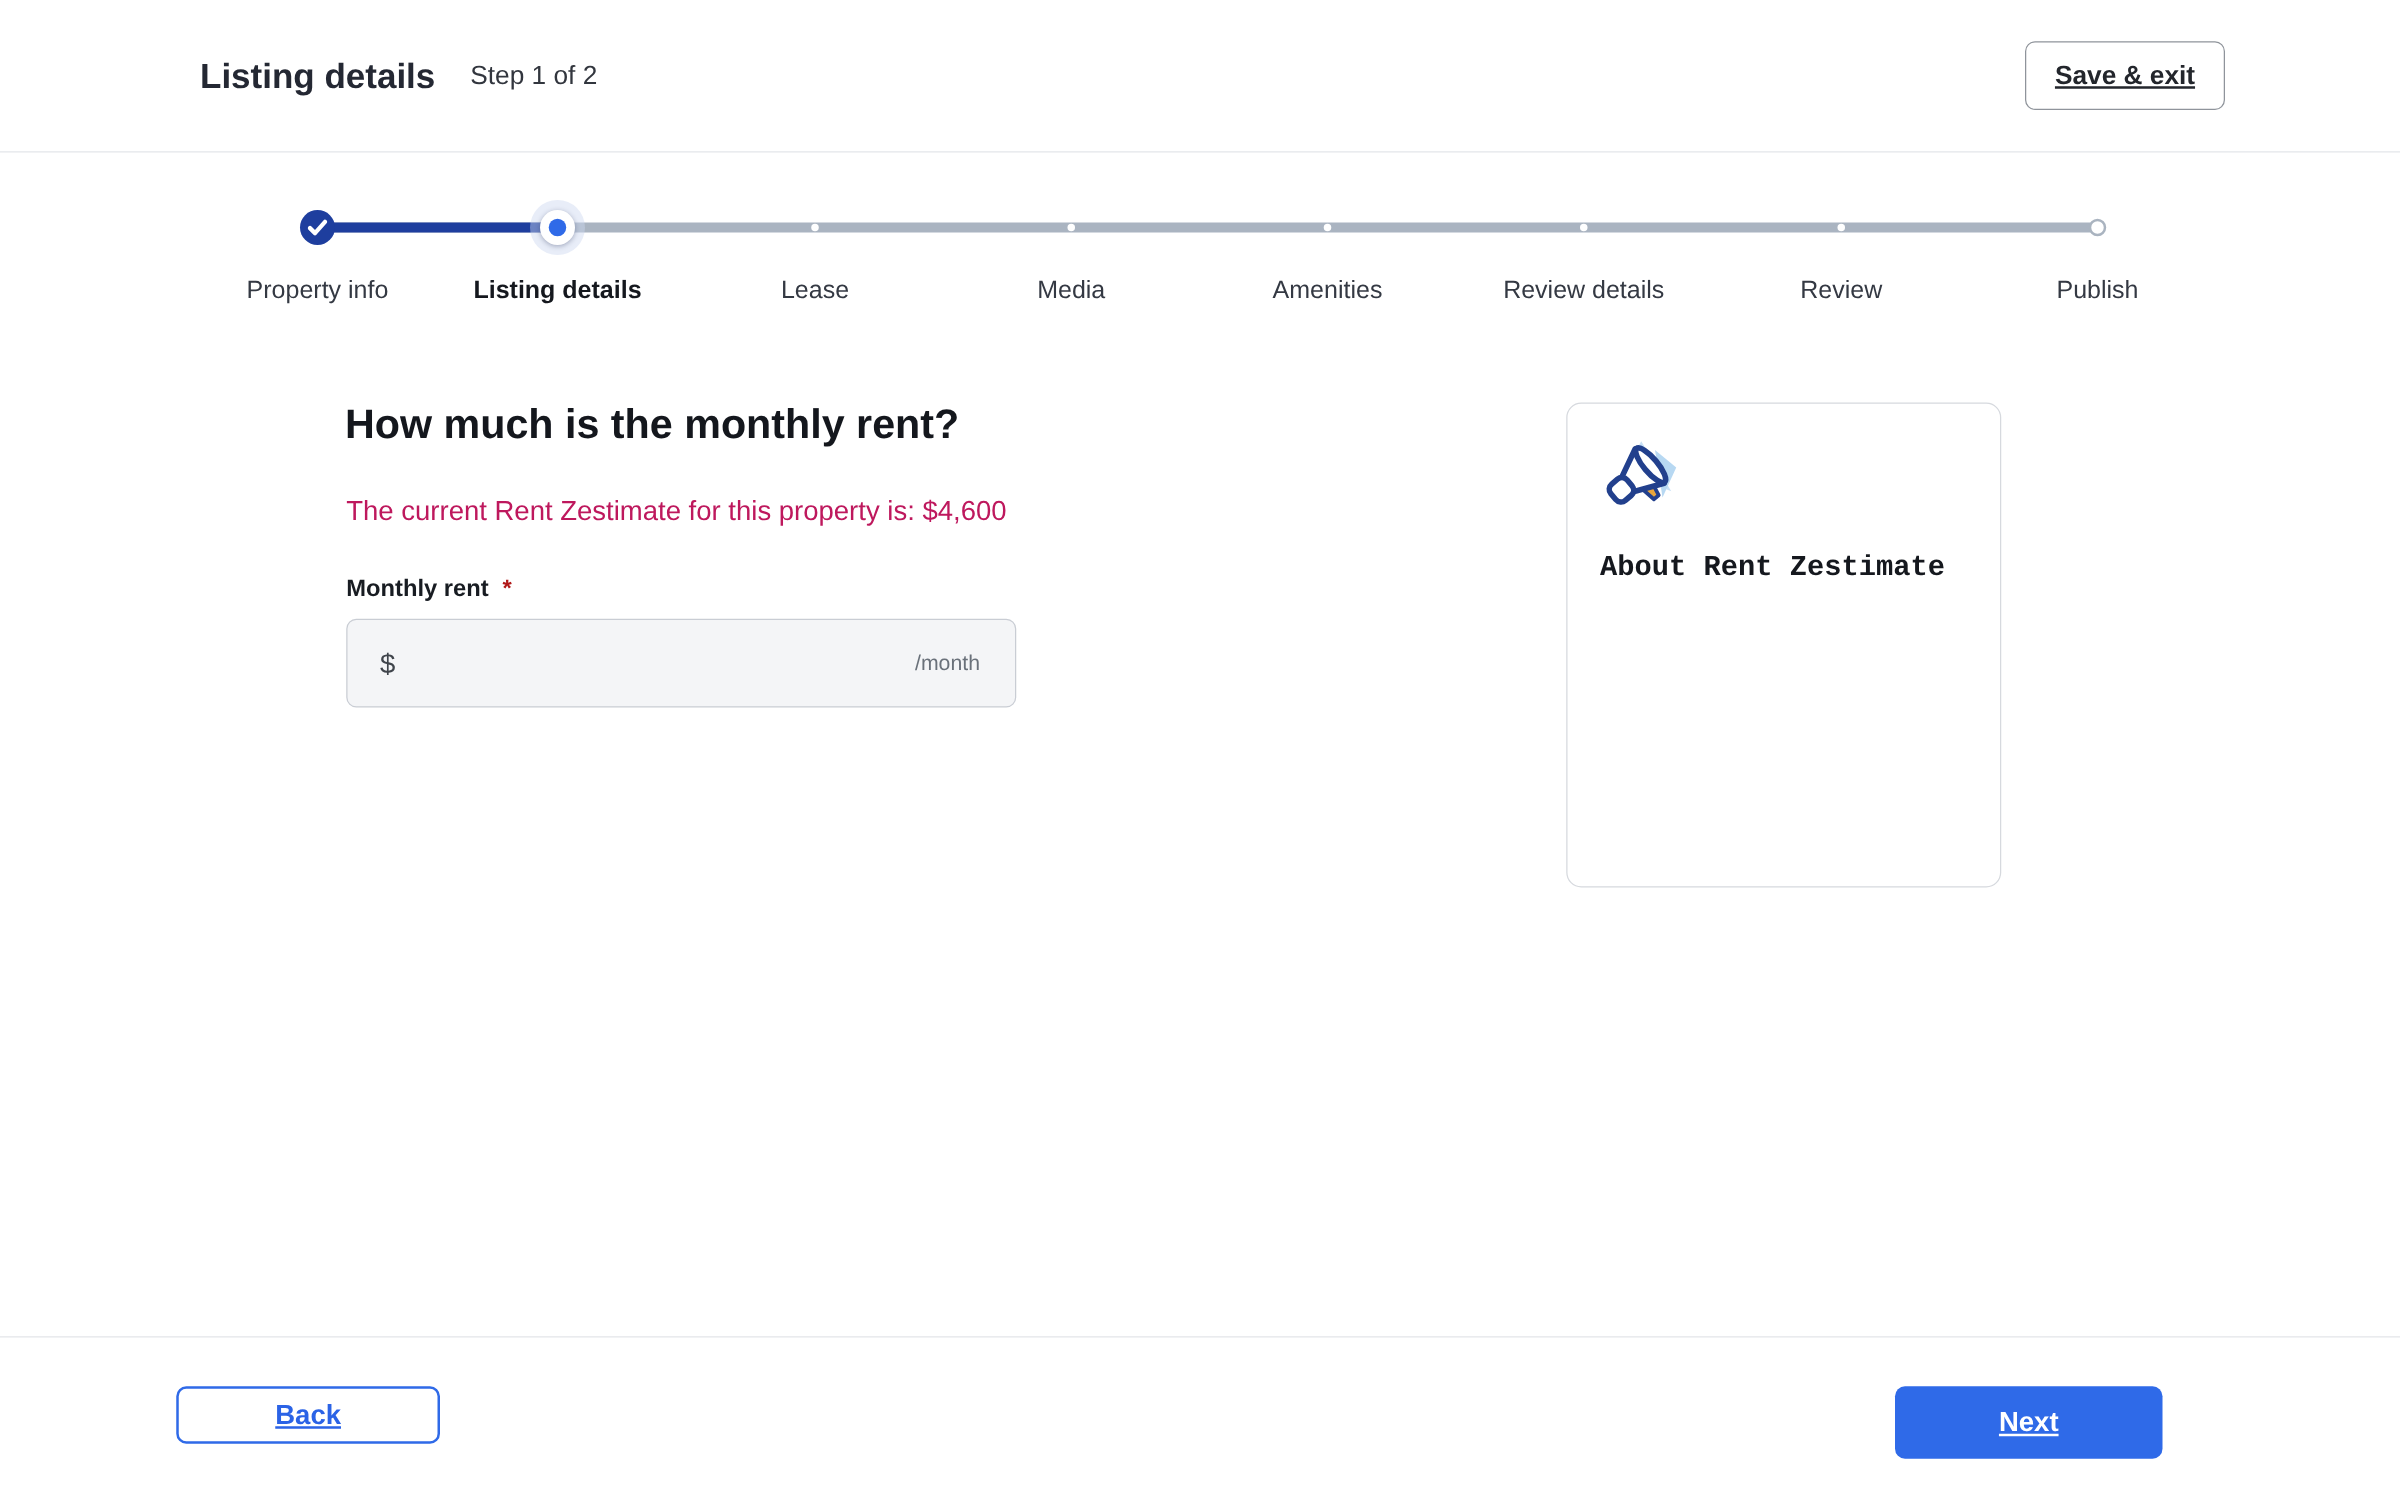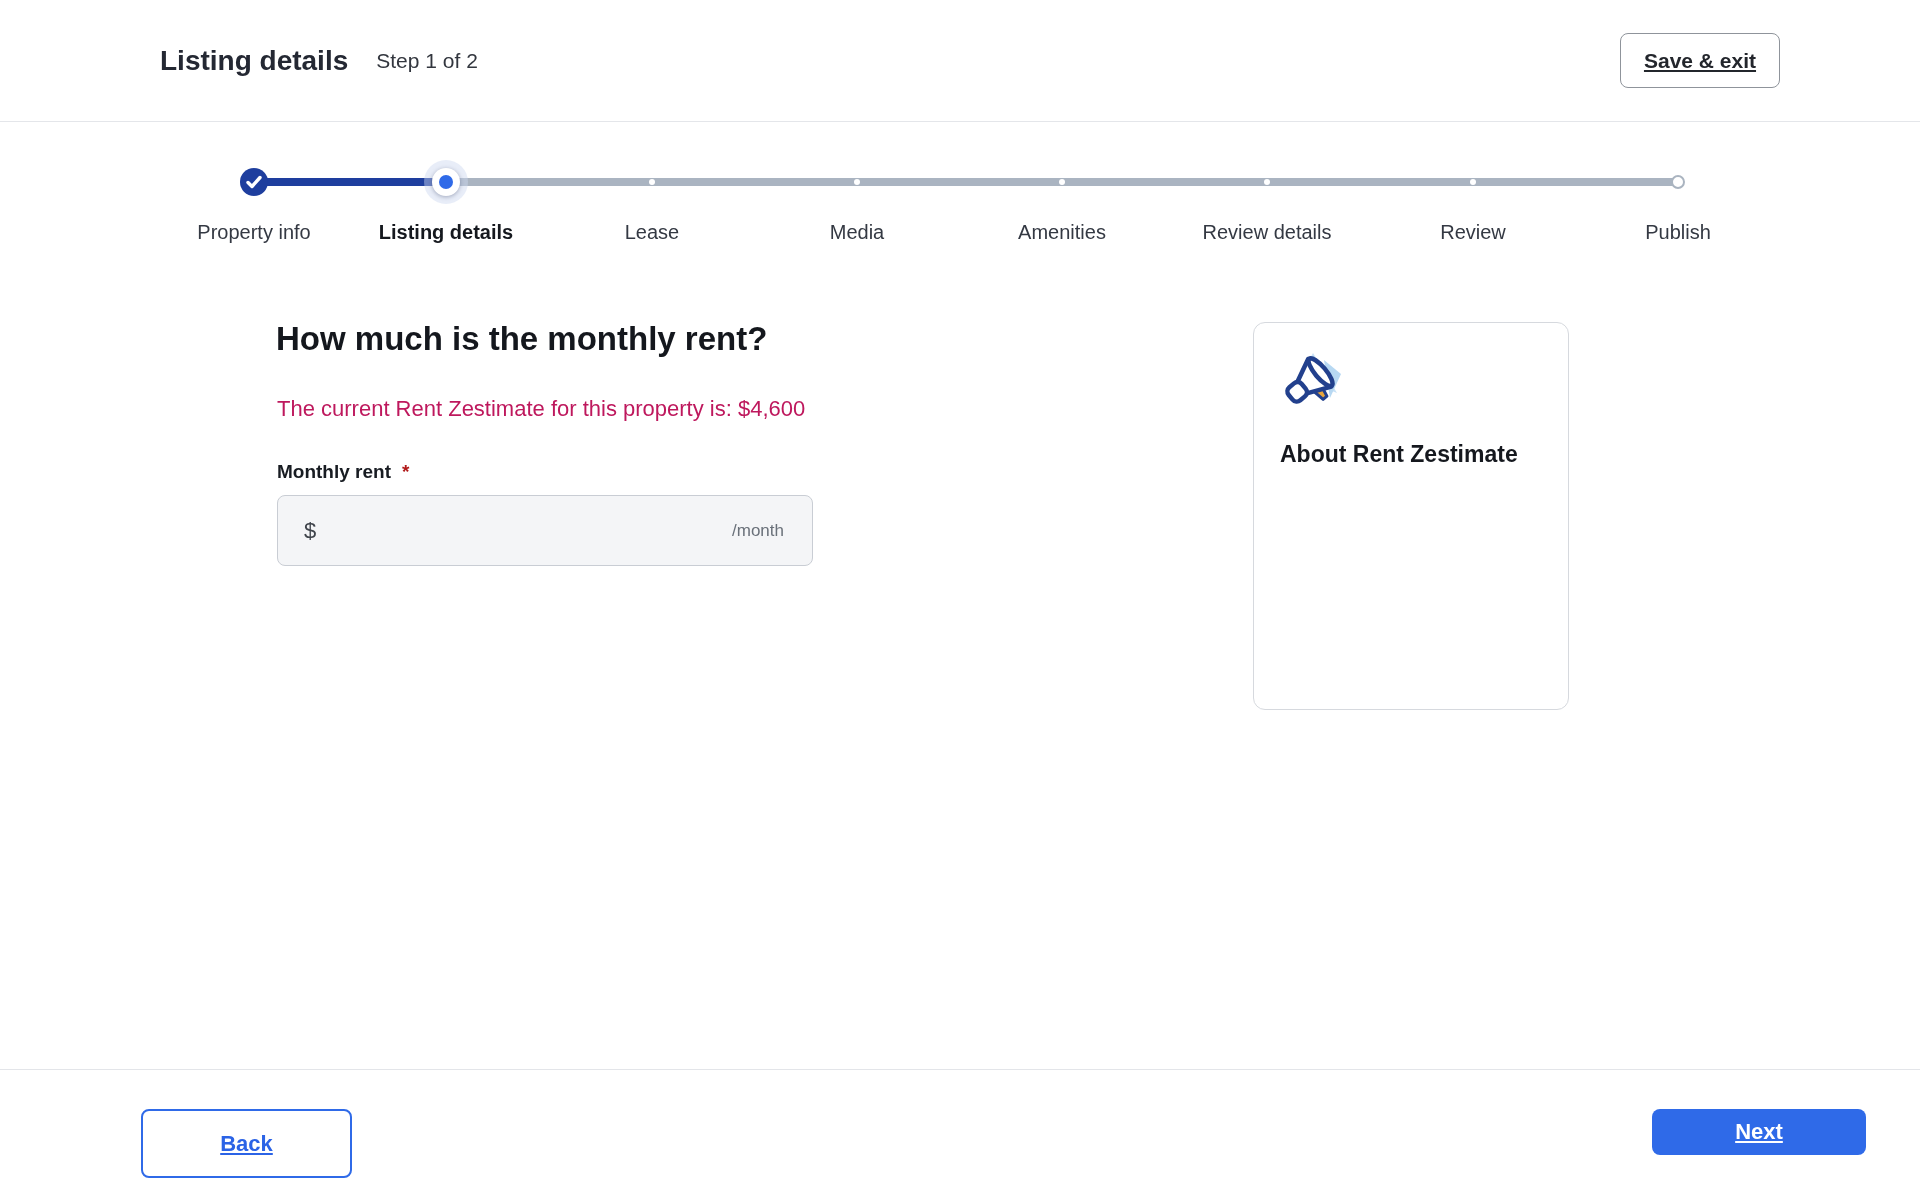--- a/index.html
+++ b/index.html
@@ -57,32 +57,32 @@
   .input-wrap { position:absolute; left:277px; top:495px; width:536px; height:71px;
                 background:#f4f5f7; border:1px solid #c9cdd4; border-radius:8px;
                 display:flex; align-items:center; padding:0 28px 0 26px; }
   .currency { font-size:22px; color:#3f444b; }
   .rent-input { flex:1; min-width:0; border:none; background:transparent; outline:none;
                 font-size:22px; margin:0 10px; color:#22262d;
                 font-family:"Liberation Sans", sans-serif; }
   .suffix { font-size:17px; color:#6a717a; }
 
   
-  .card { position:absolute; left:1253px; top:322px; width:316px; height:388px;
-          background:#fff; border:1px solid #d6d9de; border-radius:12px; padding:26px 26px; }
+  .card { position:absolute; left:1253px; top:322px; width:348px; height:388px;
+          background:#fff; border:1px solid #d6d9de; border-radius:12px; padding:26px 26px;font-family:Liberation Mono, monospace; }
   .card-icon { width:64px; height:60px; display:block; margin-top:2px; }
   .card-title { margin-top:30px; font-size:23px; font-weight:700; color:#15181e; }
   .card-body { margin-top:20px; width:342px; font-size:23px; line-height:32px; color:#3d434c; }
 
   
   .footer-divider { position:absolute; left:0; top:1069px; width:1920px; height:1px; background:#e3e5e9; }
-  .back-btn { position:absolute; left:141px; top:1109px; width:211px; height:69px;
+  .back-btn { position:absolute; left:141px; top:1109px; width:211px; height:46px;
               background:#fff; border:2px solid #2f6ae8; border-radius:8px;
               color:#2b63e6; font-size:22px; font-weight:700; }
-  .next-btn { position:absolute; left:1652px; top:1109px; width:214px; height:46px;
+  .next-btn { position:absolute; left:1516px; top:1109px; width:214px; height:58px;
               background:#2f6ae8; border:none; border-radius:8px;
               color:#ffffff; font-size:22px; font-weight:700; }
 </style>
 </head>
 <body>
 
 <header class="topbar">
   <div class="title-group">
     <h1 class="page-title">Listing details</h1>
     <span class="step-indicator">Step 1 of 2</span>

